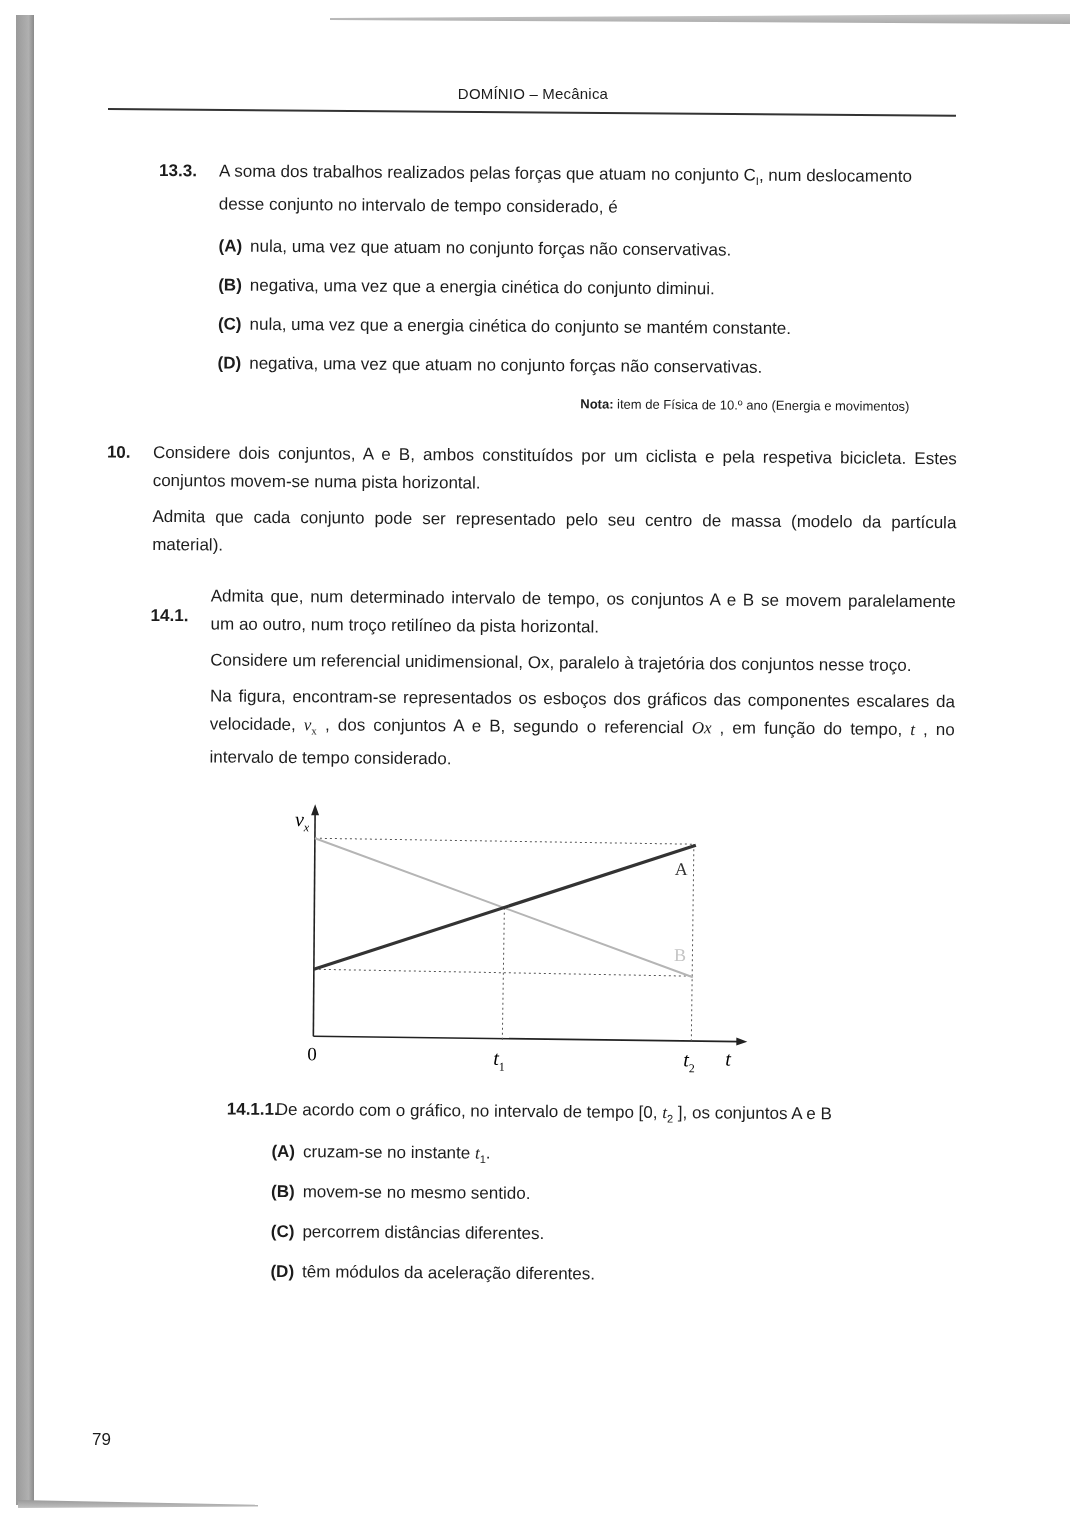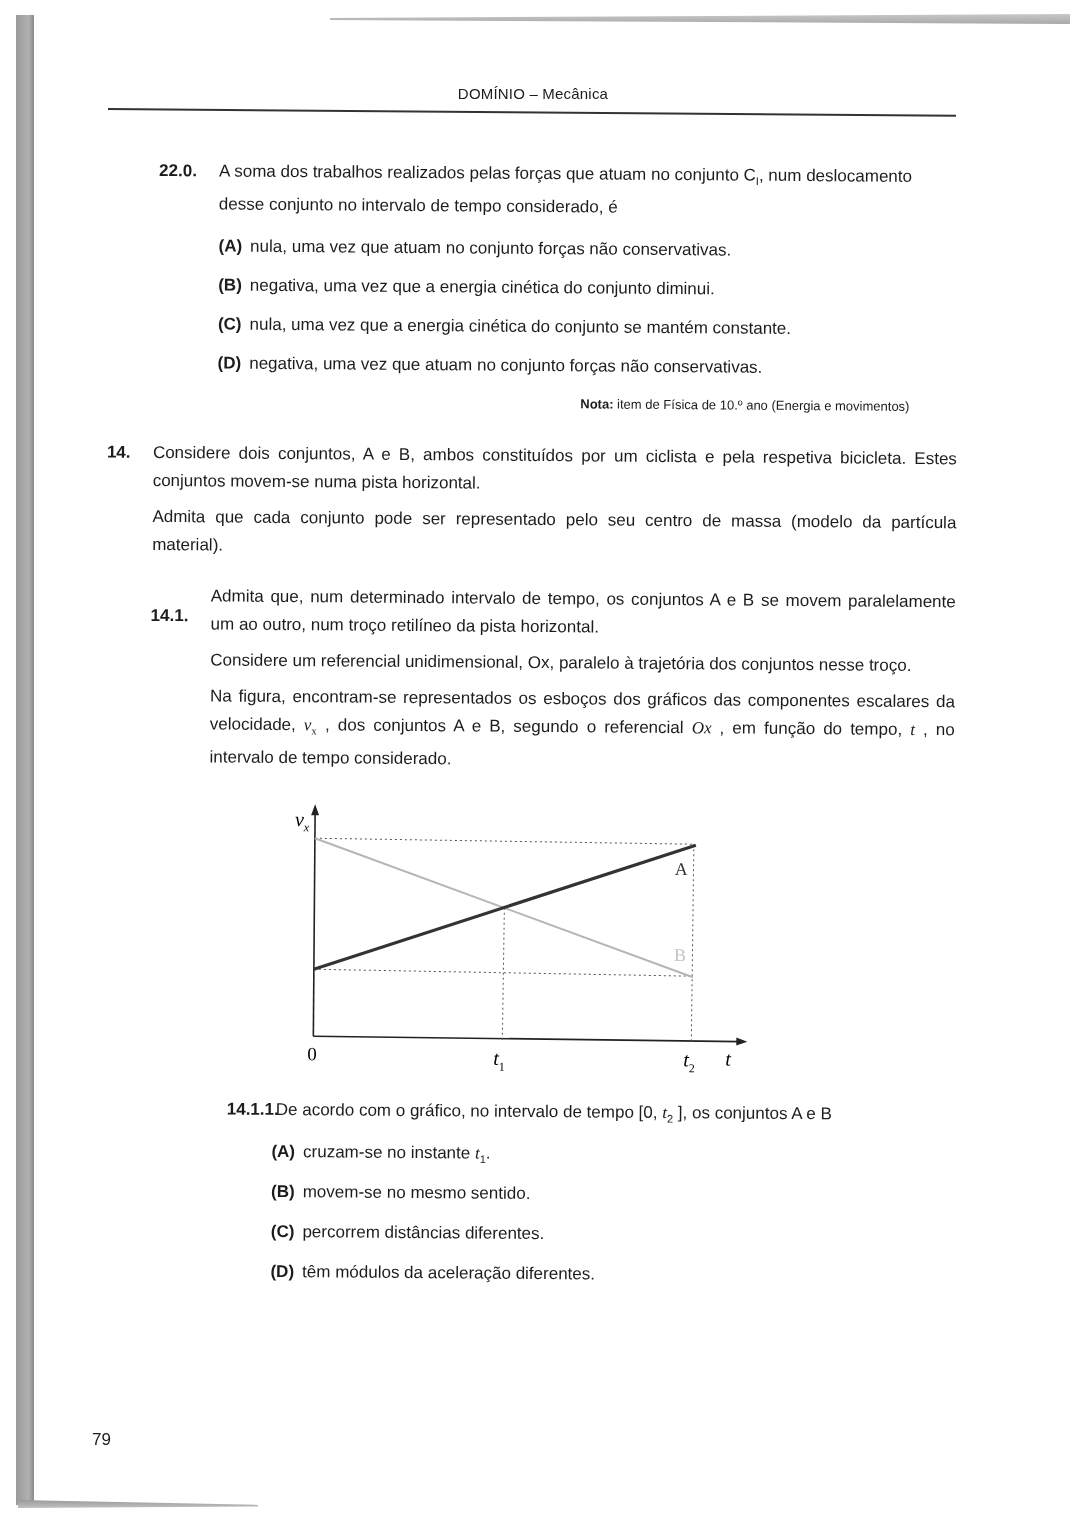--- a/index.html
+++ b/index.html
@@ -39,35 +39,35 @@
 <div class="scan-top"></div>
 <div class="scan-left"></div>
 <div class="scan-bottom"></div>
 
 <div class="running-head">DOMÍNIO – Mecânica</div>
 <div class="head-rule"></div>
 
 <div class="page-content">
 
   <div class="q" style="left:155px; top:160px; width:800px;">
-    <span class="num" style="left:0; top:0;">22.0.</span>
+    <span class="num" style="left:0; top:0;">13.3.</span>
     <div style="margin-left:60px;">
       <span>A soma dos trabalhos realizados pelas forças que atuam no conjunto C</span><sub style="font-size:11px;">I</sub><span>, num deslocamento desse conjunto no intervalo de tempo considerado, é</span>
     </div>
   </div>
 
   <div class="opt" style="left:215px; top:235px;"><span class="letter">(A)</span><span>nula, uma vez que atuam no conjunto forças não conservativas.</span></div>
   <div class="opt" style="left:215px; top:274px;"><span class="letter">(B)</span><span>negativa, uma vez que a energia cinética do conjunto diminui.</span></div>
   <div class="opt" style="left:215px; top:313px;"><span class="letter">(C)</span><span>nula, uma vez que a energia cinética do conjunto se mantém constante.</span></div>
   <div class="opt" style="left:215px; top:352px;"><span class="letter">(D)</span><span>negativa, uma vez que atuam no conjunto forças não conservativas.</span></div>
 
   <div class="nota" style="left:578px; top:396px;"><b>Nota:</b><span> item de Física de 10.º ano (Energia e movimentos)</span></div>
 
   <div class="q" style="left:105px; top:442px; width:850px;">
-    <span class="num" style="left:0; top:0;">14.</span>
+    <span class="num" style="left:0; top:0;">10.</span>
     <div class="para justify" style="position:relative; margin-left:46px;">Considere dois conjuntos, A e B, ambos constituídos por um ciclista e pela respetiva bicicleta. Estes conjuntos movem-se numa pista horizontal.</div>
     <div class="para justify" style="position:relative; margin-left:46px; margin-top:8px;">Admita que cada conjunto pode ser representado pelo seu centro de massa (modelo da partícula material).</div>
   </div>
 
   <div class="q" style="left:150px; top:585px; width:805px;">
     <span class="num" style="left:0; top:0;margin-top:20px;">14.1.</span>
     <div class="para justify" style="position:relative; margin-left:60px;">Admita que, num determinado intervalo de tempo, os conjuntos A e B se movem paralelamente um ao outro, num troço retilíneo da pista horizontal.</div>
     <div class="para" style="position:relative; margin-left:60px; margin-top:8px; white-space:nowrap;">Considere um referencial unidimensional, Ox, paralelo à trajetória dos conjuntos nesse troço.</div>
     <div class="para justify" style="position:relative; margin-left:60px; margin-top:8px;">
       <span>Na figura, encontram-se representados os esboços dos gráficos das componentes escalares da velocidade, </span><i class="var">v</i><sub style="font-size:11px;" class="serif">x</sub><span> , dos conjuntos A e B, segundo o referencial </span><i class="var">Ox</i><span> , em função do tempo, </span><i class="var">t</i><span> , no intervalo de tempo considerado.</span>

